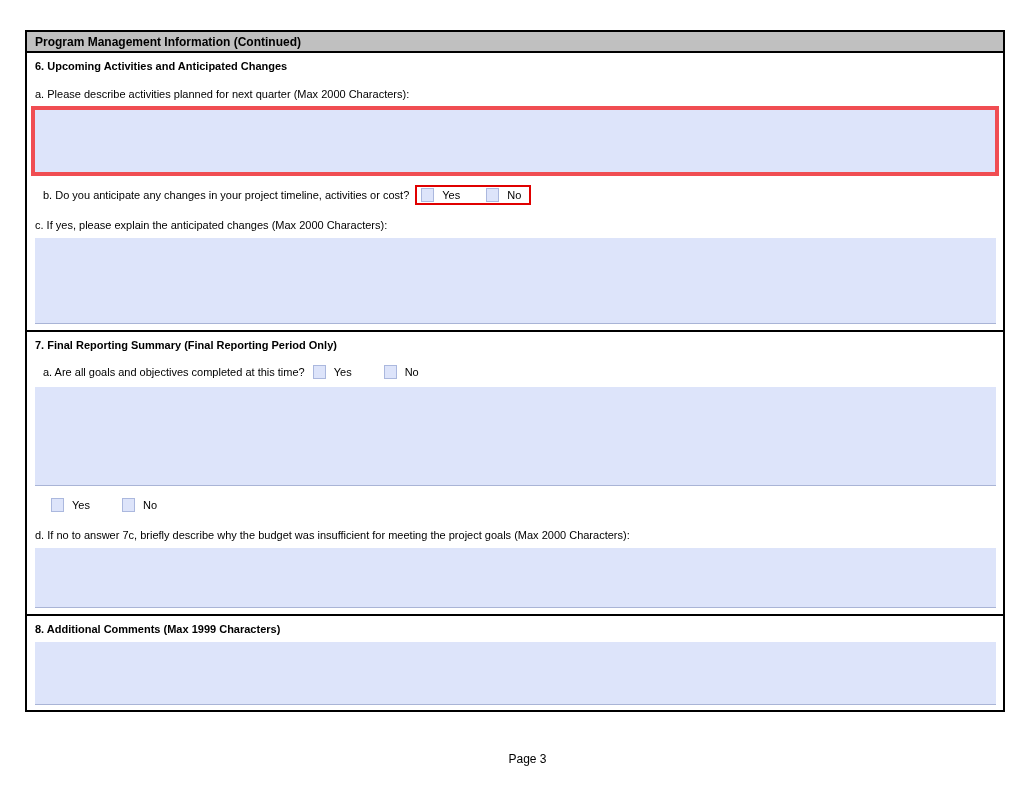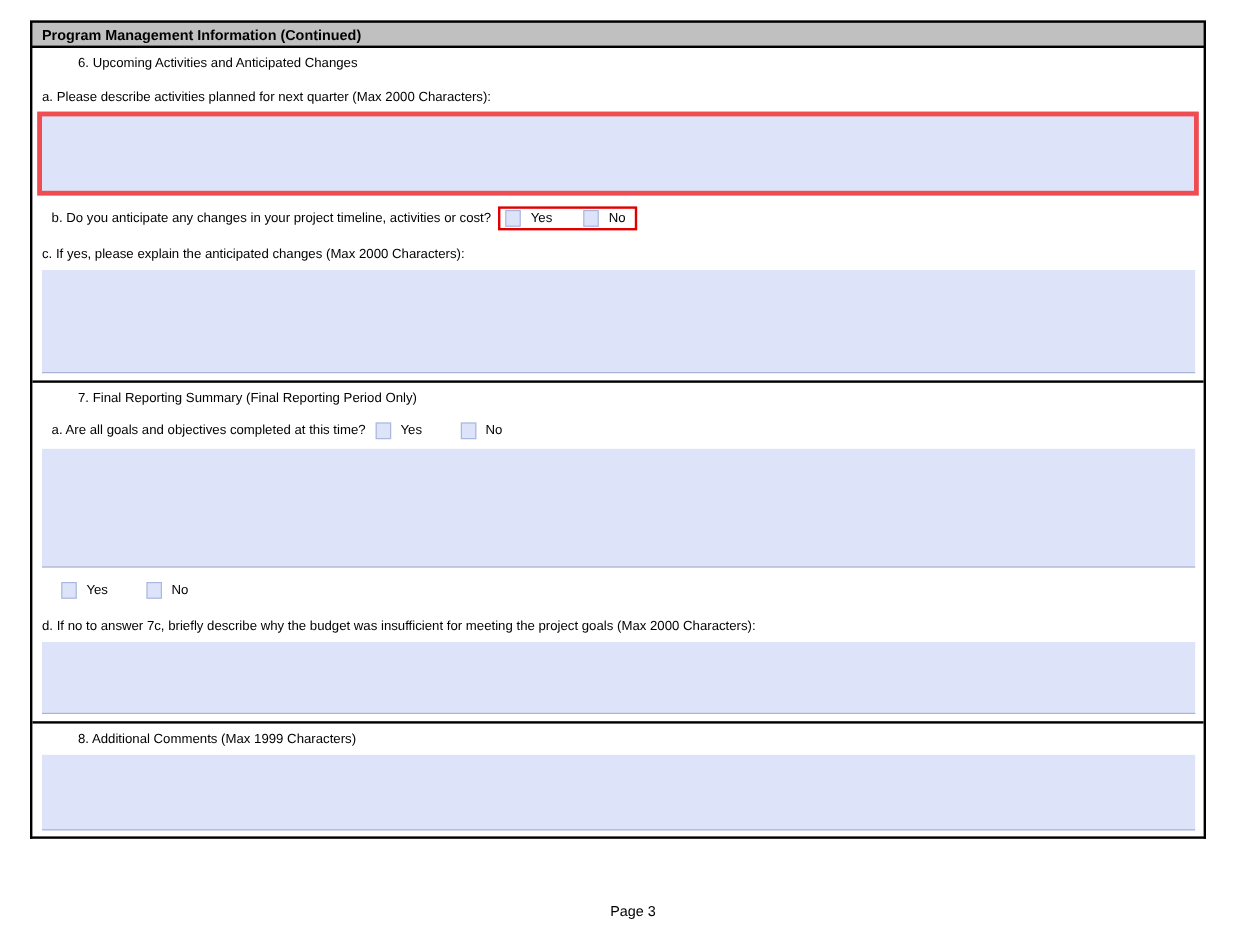--- a/index.html
+++ b/index.html
@@ -22,41 +22,41 @@
   .page{
     position:relative;
     width:1031px;
     height:785px;
     background:var(--page-bg);
     overflow:hidden;
   }
   .form{
     position:absolute;
     left:25px;
-    top:17px;
+    top:30px;
     width:980px;
   }
   .form-header{
     border:2px solid var(--border-black);
     background:var(--header-fill);
     height:23px;
     display:flex;
     align-items:center;
     padding-left:8px;
     font-weight:bold;
     font-size:12px;
   }
   .form-body{
     border:2px solid var(--border-black);
     border-top:none;
     background:#ffffff;
   }
   .section{padding:4px 7px 4px 8px;}
   .section + .section{border-top:2px solid var(--border-black);}
-  .sec-title{font-weight:normal;padding-top:2px;line-height:15px;margin-left:30px;}
+  .sec-title{font-weight:bold;padding-top:2px;line-height:15px;}
   .q-label{margin-top:13px;line-height:14px;}
   .field{
     background:var(--field-fill);
     border-bottom:1px solid var(--field-edge);
   }
   .field.red-box{
     border:4px solid var(--highlight-red-thick);
     margin-left:-4px;
     margin-right:-3px;
   }

